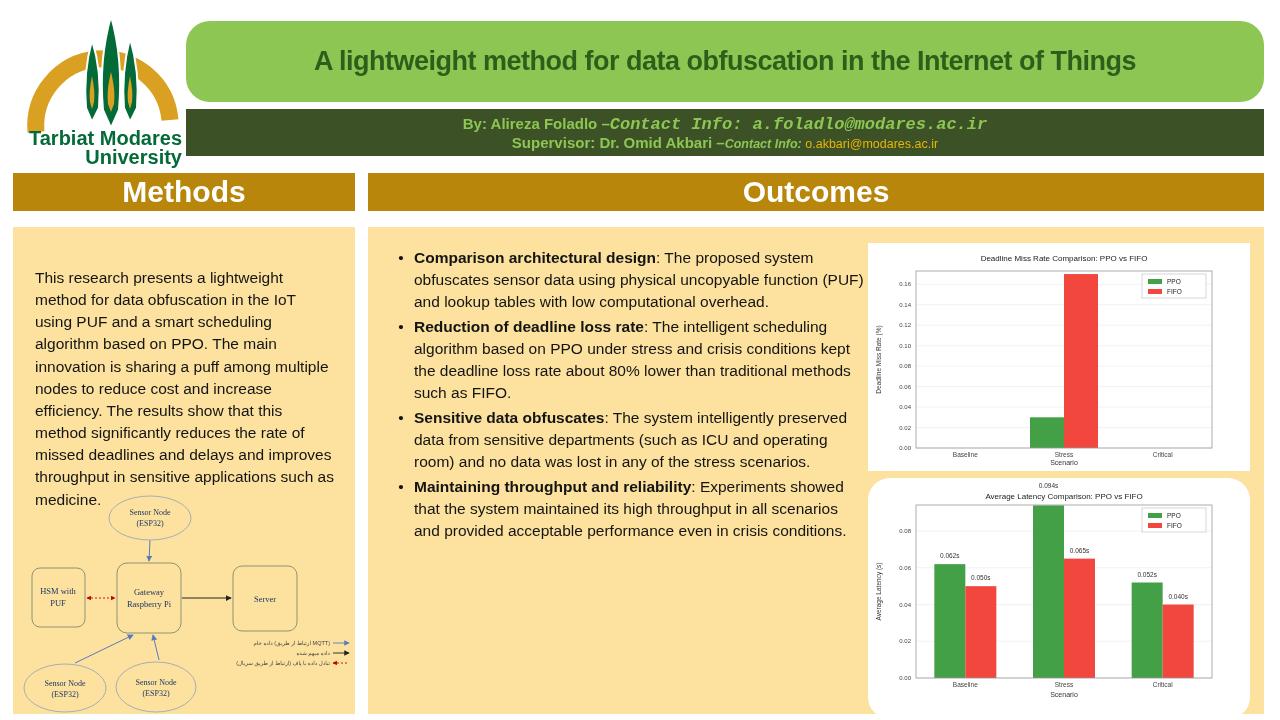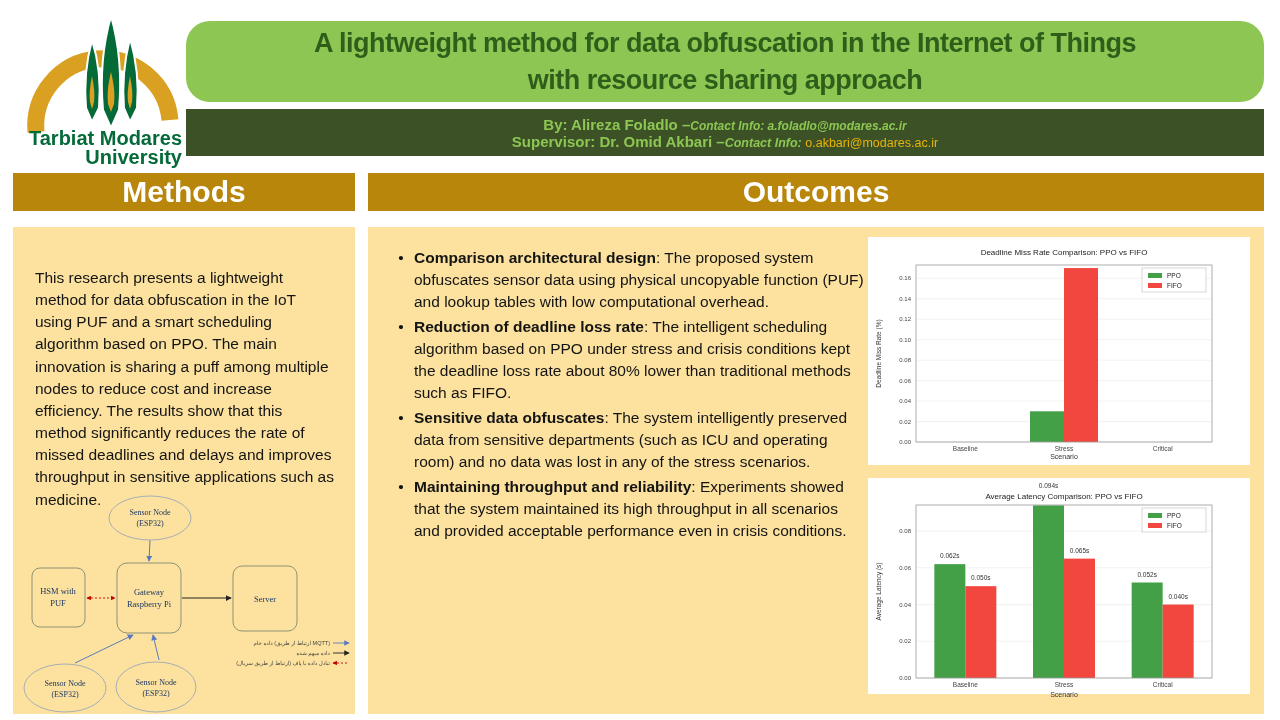--- a/index.html
+++ b/index.html
@@ -7,21 +7,21 @@
           font-family:"Liberation Sans",sans-serif;}
   
   .logo{position:absolute;left:22px;top:10px;width:178px;height:158px;}
   .title-banner{position:absolute;left:186px;top:21px;width:1078px;height:81px;
     background:#8dc653;display:flex;flex-direction:column;justify-content:center;align-items:center;border-radius:24px;}
   .title-banner .t{color:#2f5e1b;font-weight:bold;font-size:27px;line-height:1.35;
     letter-spacing:-0.5px;text-align:center;}
   .byline-band{position:absolute;left:186px;top:109px;width:1078px;height:47px;background:#3c5226;
     display:flex;flex-direction:column;justify-content:center;align-items:center;color:#8dc653;}
   .byline-band .l1{font-size:15px;font-weight:bold;}
-  .byline-band .l1 .contact{font-size:12px;font-style:italic;}
+  .byline-band .l1 .contact{font-size:17px;font-style:italic;font-family:Liberation Mono, monospace;}
   .byline-band .l2{font-size:15px;font-weight:bold;}
   .byline-band .l2 .contact{font-size:12.5px;font-style:italic;}
   .byline-band .l2 .email{font-size:12.5px;font-style:normal;font-weight:normal;color:#eab308;}
   
   .sec-head{position:absolute;top:173px;height:38px;background:#b8860b;color:#ffffff;
     font-weight:bold;font-size:30px;display:flex;align-items:center;justify-content:center;}
   #methods-head{left:13px;width:342px;}
   #outcomes-head{left:368px;width:896px;}
   
   .panel{position:absolute;top:227px;height:487px;background:#fce29e;}
@@ -30,22 +30,22 @@
   .methods-text{position:absolute;left:22px;top:16px;width:300px;font-size:15.5px;
     line-height:1.43;color:#141414;margin-top:24px;}
   #diagram{position:absolute;left:0;top:255px;}
   
   .bullets{position:absolute;left:20px;top:20px;width:478px;margin:0;padding:0;list-style:none;
     font-size:15.5px;line-height:1.42;color:#141414;}
   .bullets li{display:flex;margin-bottom:3px;}
   .bullets .dot{width:26px;flex:0 0 26px;text-align:center;}
   
   .chart-box{position:absolute;left:500px;width:382px;background:#ffffff;}
-  #chart-box-0{top:10px;height:228px;}
-  #chart-box-1{top:251px;height:216px;}
+  #chart-box-0{top:16px;height:228px;}
+  #chart-box-1{top:251px;height:241px;border-radius:22px;}
   svg text{font-family:"Liberation Sans",sans-serif;}
   .diag-label{font-family:"Liberation Serif",serif;fill:#1f3864;}
 </style>
 </head>
 <body>
 
 <div id="poster">
 
   <svg class="logo" viewBox="0 0 178 158">
     <path d="M14,122 A66,66 0 0 1 148,110" fill="none" stroke="#d9a021" stroke-width="17"></path>
@@ -56,21 +56,20 @@
       <path d="M89,62 C86,74 85,84 86,94 L89,102 L92,94 C93,84 92,74 89,62 Z" fill="#d9a021"></path>
       <path d="M70,66 C68,76 67,84 68,92 L70,99 L72,92 C73,84 72,76 70,66 Z" fill="#d9a021"></path>
       <path d="M108,66 C106,76 105,84 106,92 L108,99 L110,92 C111,84 110,76 108,66 Z" fill="#d9a021"></path>
     </g>
     <text x="160" y="135" text-anchor="end" font-size="20" font-weight="bold" fill="#046a38">Tarbiat Modares</text>
     <text x="160" y="154" text-anchor="end" font-size="20" font-weight="bold" fill="#046a38">University</text>
   </svg>
 
   <div class="title-banner">
     <div class="t">A lightweight method for data obfuscation in the Internet of Things</div>
-    <div class="t">with resource sharing approach</div>
   </div>
 
   <div class="byline-band">
     <div class="l1"><span>By: Alireza Foladlo –</span><span class="contact"><span>Contact Info: </span><span>a.foladlo@modares.ac.ir</span></span></div>
     <div class="l2"><span>Supervisor: Dr. Omid Akbari –</span><span class="contact">Contact Info: </span><span class="email">o.akbari@modares.ac.ir</span></div>
   </div>
 
   <div id="methods-head" class="sec-head">Methods</div>
   <div id="outcomes-head" class="sec-head">Outcomes</div>
 

